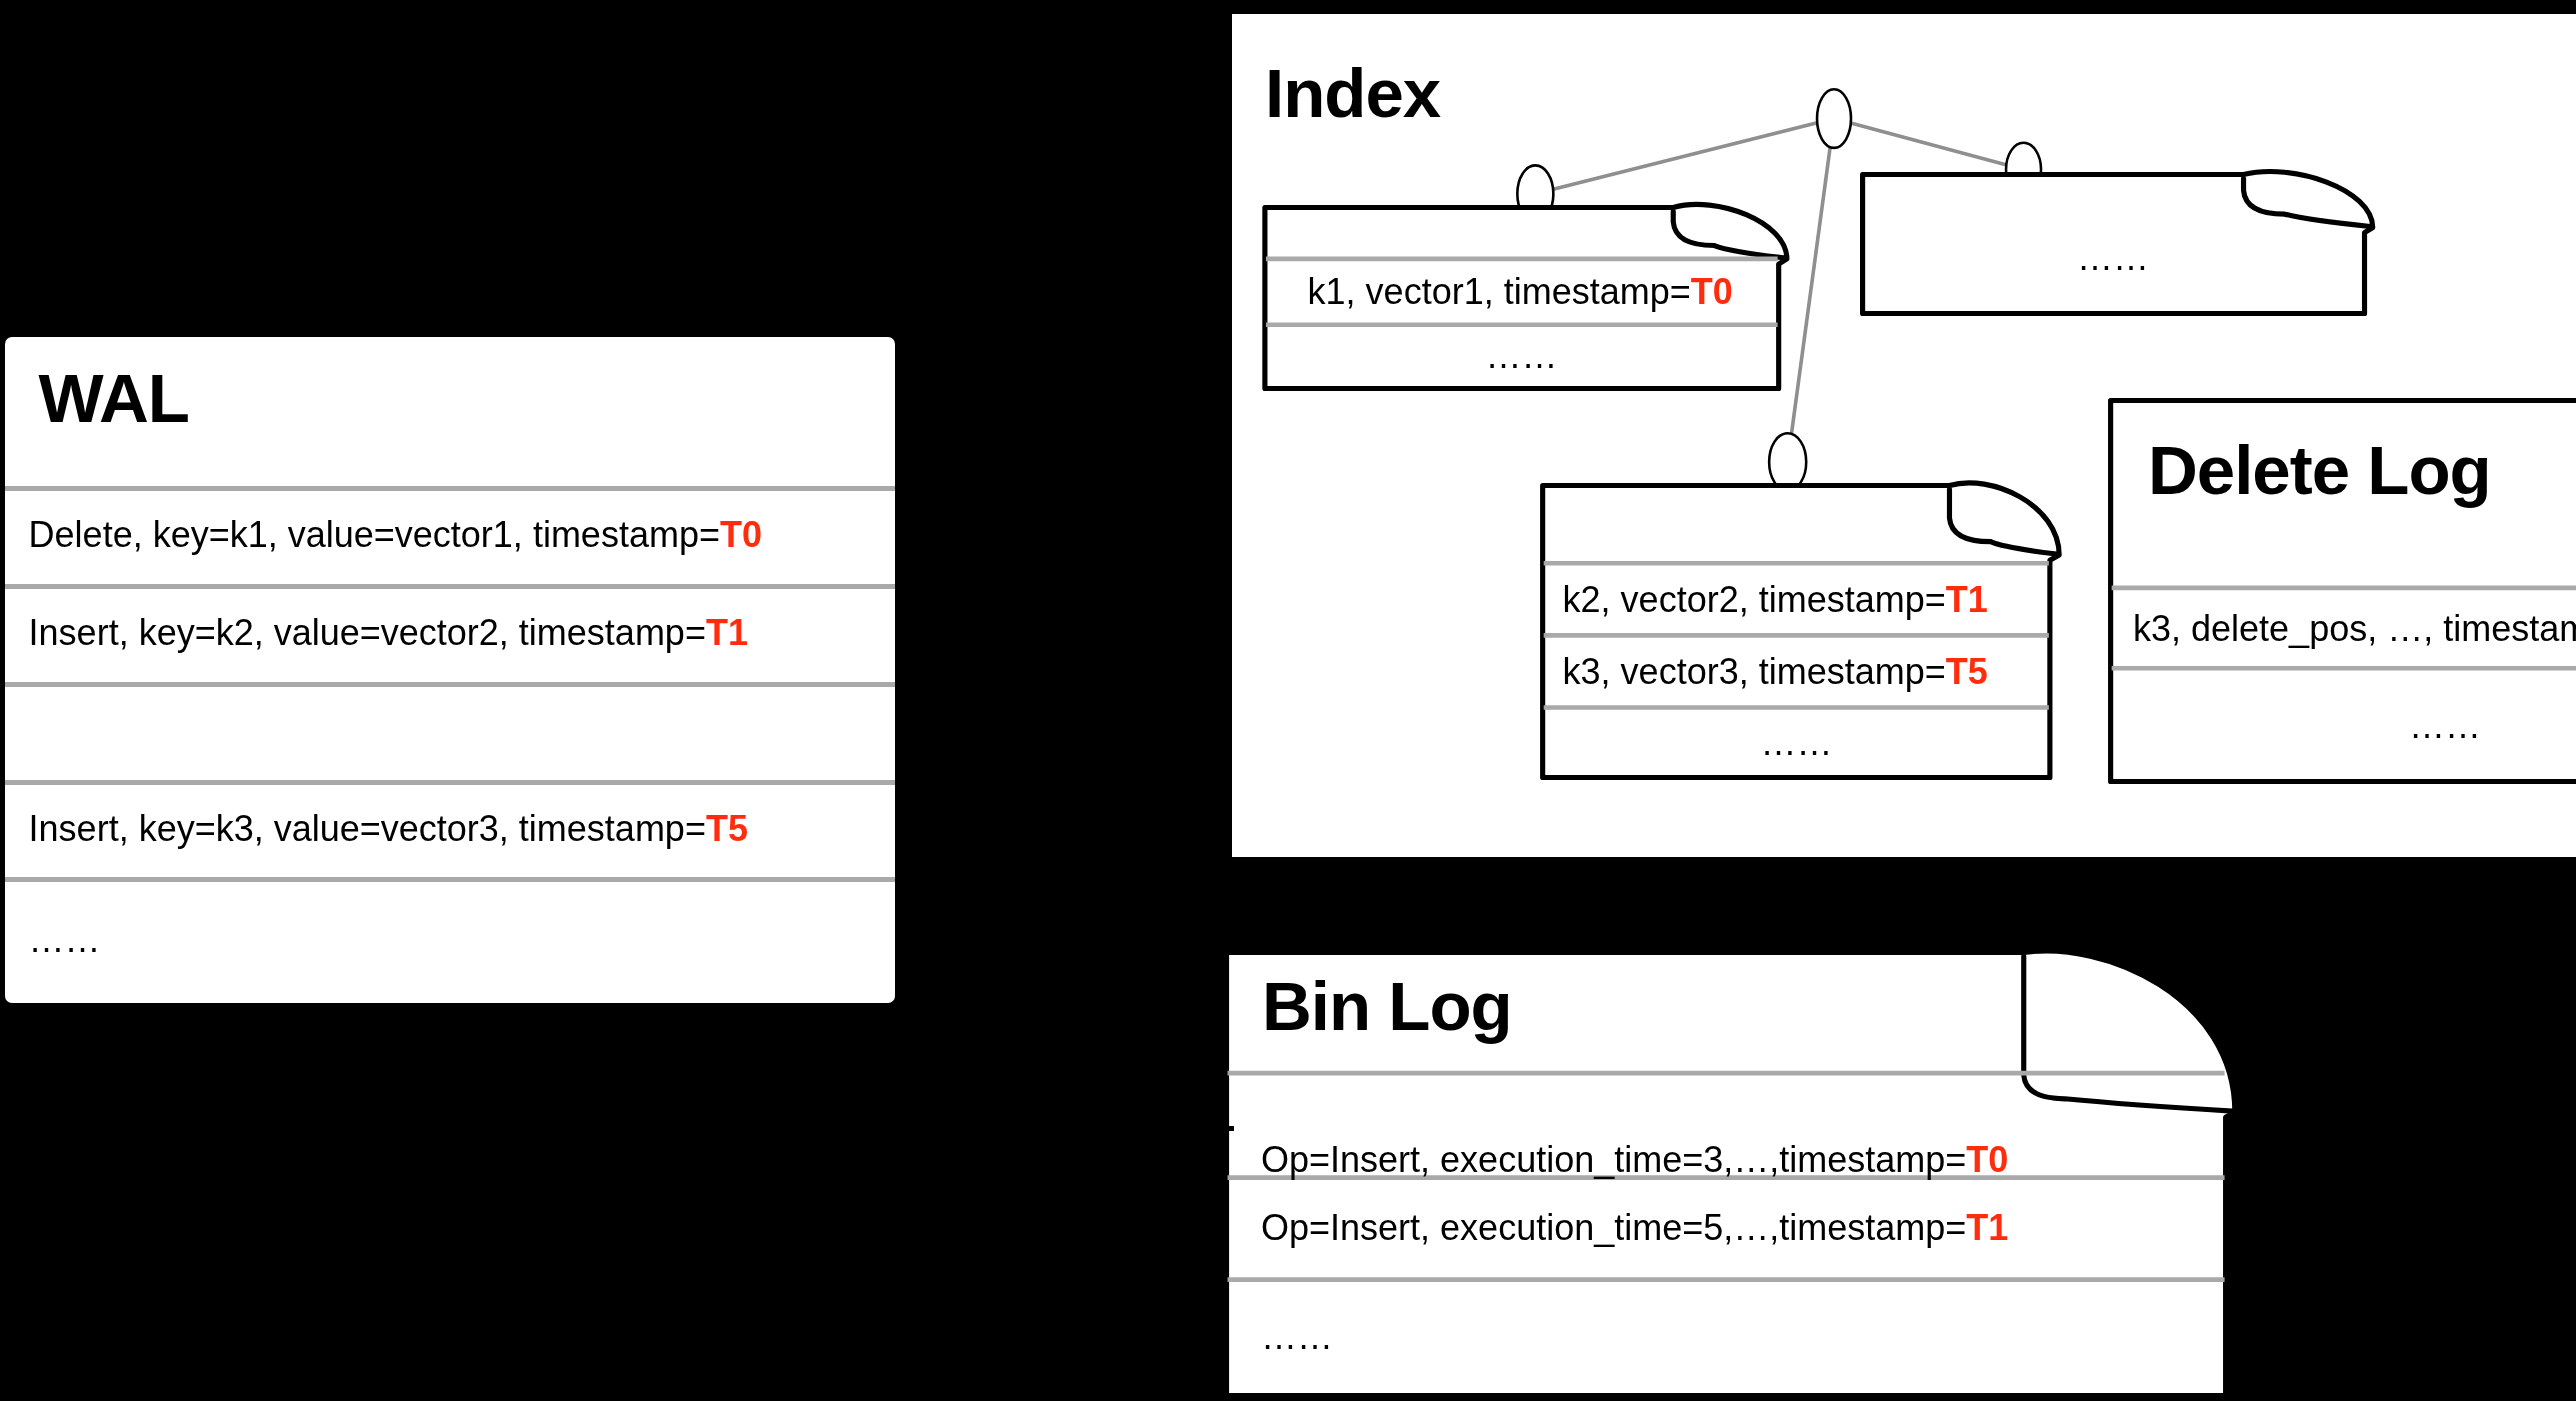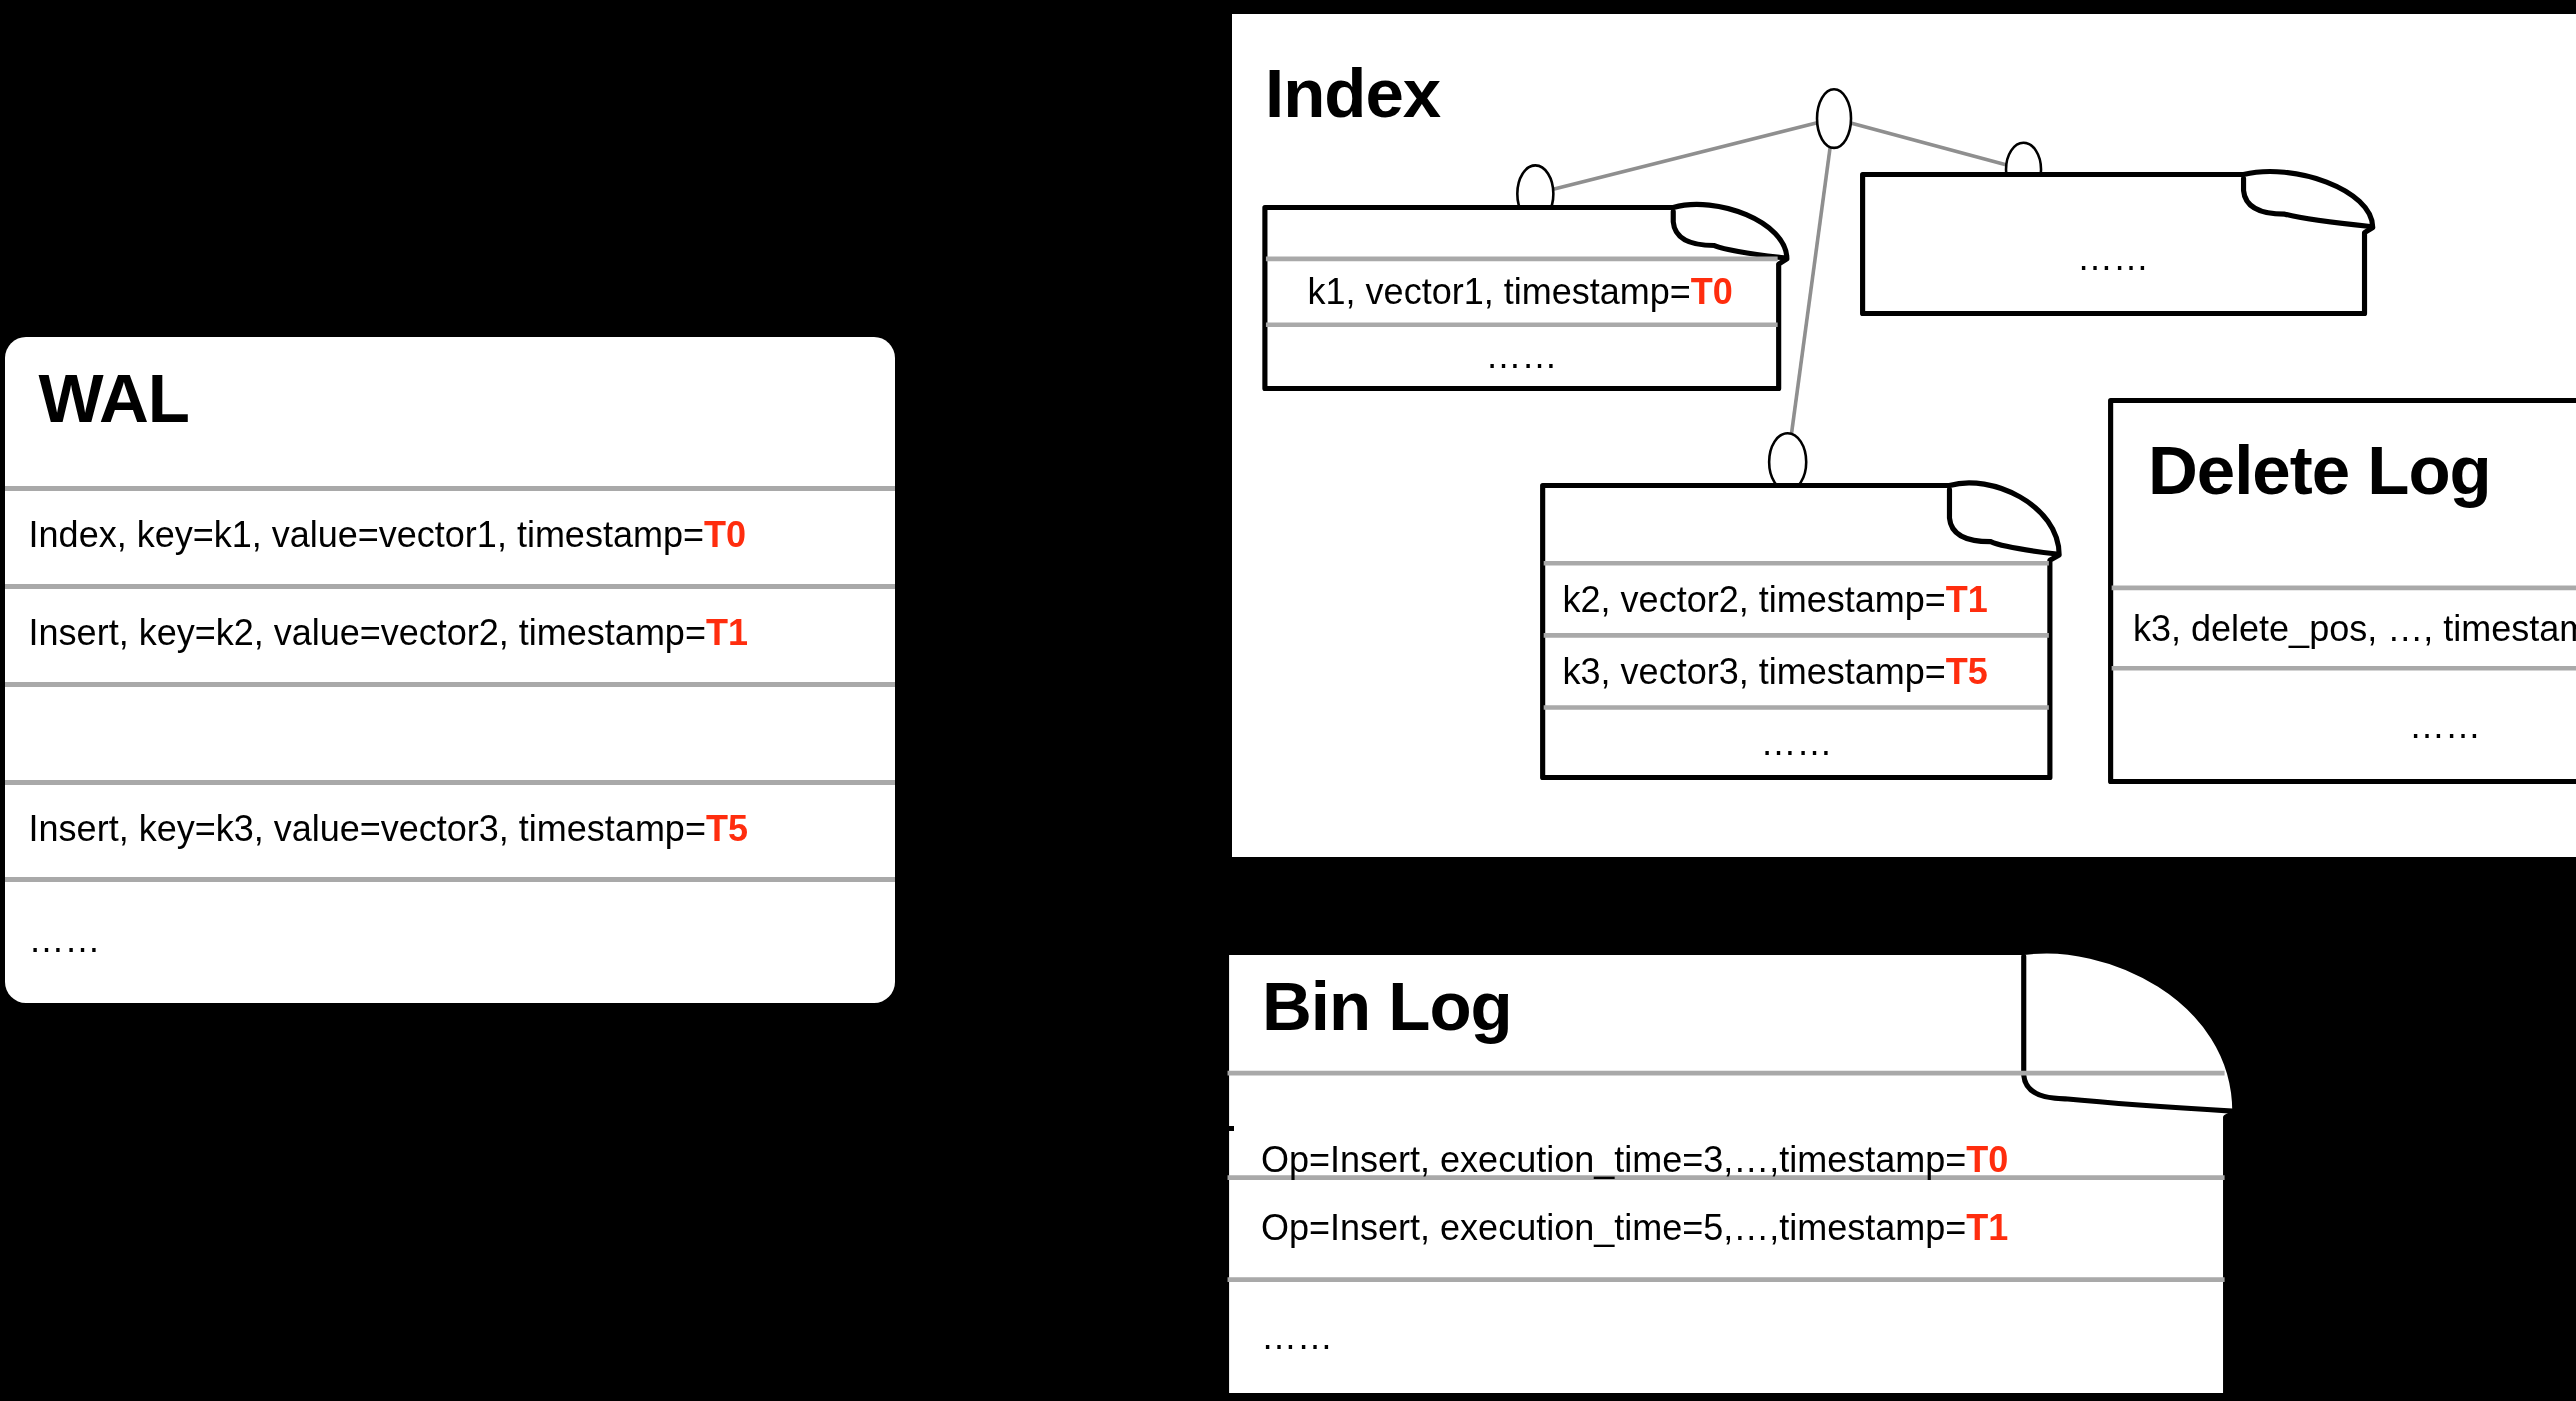--- a/index.html
+++ b/index.html
@@ -5,21 +5,21 @@
   :root{
     --bg:#000000; --surface:#ffffff; --ink:#000000;
     --divider:#a9a9a9; --edge:#8f8f8f; --accent:#ff2d0e;
   }
   *{margin:0;padding:0;box-sizing:border-box;}
   html,body{background:var(--bg);}
   body{font-family:"Liberation Sans","DejaVu Sans",sans-serif;color:var(--ink);}
   #canvas{position:relative;width:2817px;height:1402px;background:var(--bg);overflow:hidden;}
 
   .panel{position:absolute;background:var(--surface);}
-  .rounded{border-radius:21px;text-decoration:underline;}
+  .rounded{border-radius:7px;text-decoration:underline;}
 
   .box-title{position:absolute;font-weight:700;line-height:1;letter-spacing:-1px;white-space:pre;}
   .t150{font-size:69px;}
   .t135{font-size:69px;}
 
   .row{position:absolute;display:flex;align-items:center;font-size:36px;line-height:1;white-space:pre;color:var(--ink);}
   .row .ts{font-weight:700;color:var(--accent);}
   .dots-center{justify-content:center;}
 
   .hdiv{position:absolute;left:0;width:100%;height:5.2px;background:var(--divider);}
@@ -39,21 +39,21 @@
 
   <div class="panel rounded" style="left:4.6px;top:337px;width:890px;height:666px;">
     <div class="box-title t150" style="left:34px;top:27px;">WAL</div>
     <div class="hdiv" style="top:149px;"></div>
     <div class="hdiv" style="top:247px;"></div>
     <div class="hdiv" style="top:345px;"></div>
     <div class="hdiv" style="top:443px;"></div>
     <div class="hdiv" style="top:540px;"></div>
 
     <div class="row" style="left:24px;top:149px;width:855px;height:98px;">
-      <span>Index, key=k1, value=vector1, timestamp=</span><span class="ts">T0</span>
+      <span>Delete, key=k1, value=vector1, timestamp=</span><span class="ts">T0</span>
     </div>
     <div class="row" style="left:24px;top:247px;width:855px;height:98px;">
       <span>Insert, key=k2, value=vector2, timestamp=</span><span class="ts">T1</span>
     </div>
     <div class="row" style="left:24px;top:443px;width:855px;height:98px;">
       <span>Insert, key=k3, value=vector3, timestamp=</span><span class="ts">T5</span>
     </div>
     <div class="row" style="left:24px;top:540px;width:855px;height:125px;">
       <span>……</span>
     </div>

